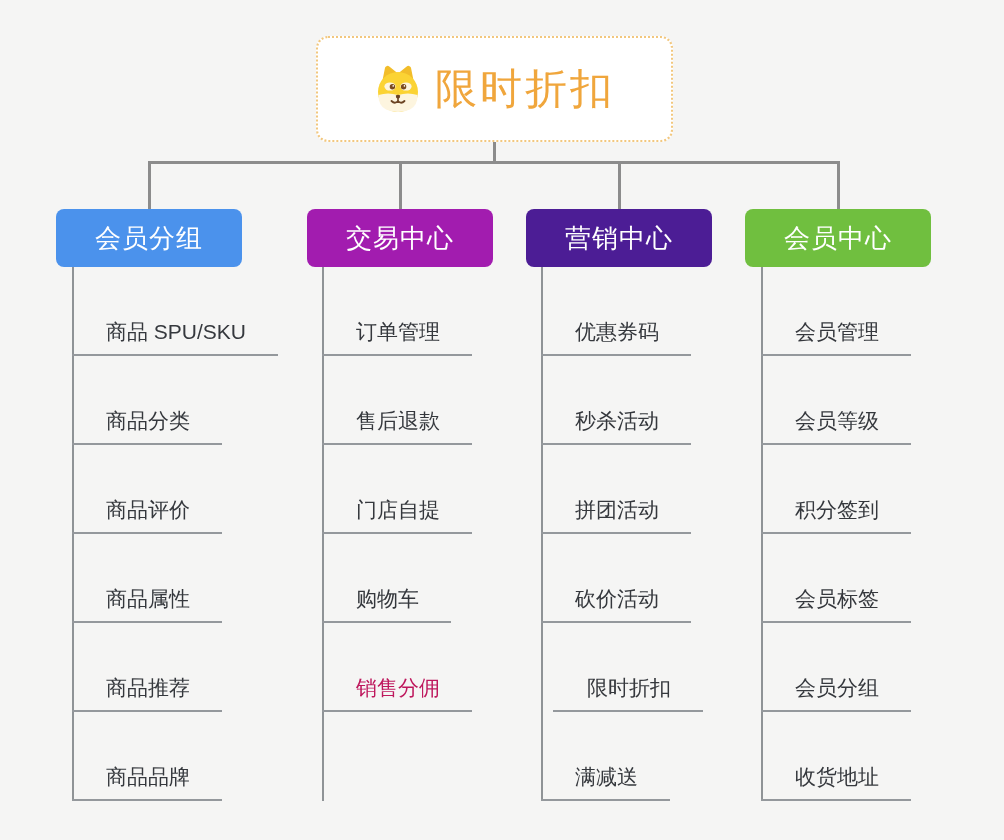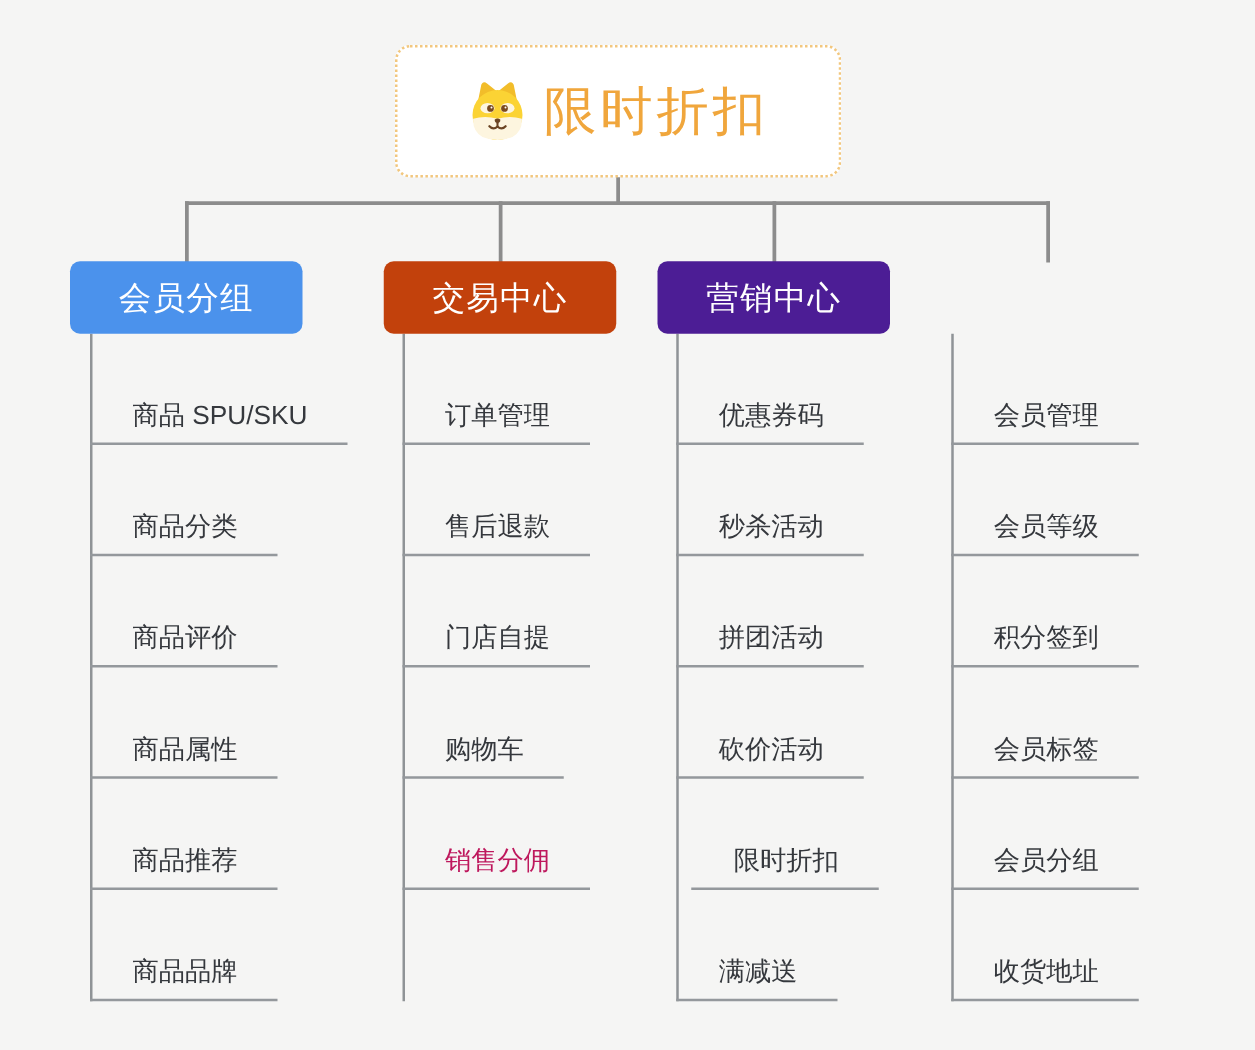--- a/index.html
+++ b/index.html
@@ -104,22 +104,23 @@
       <circle cx="30.4" cy="20.9" r="0.8" fill="#fff"></circle>
 
       <path d="M21.8 30.5 Q24 29 26.2 30.5 Q26.5 33 24 33.6 Q21.5 33 21.8 30.5 Z" fill="#6b4423"></path>
       <path d="M24 33.6 L24 36.2" stroke="#6b4423" stroke-width="1.6" stroke-linecap="round" fill="none"></path>
       <path d="M17.5 36 Q20.7 39.3 24 36.2 Q27.3 39.3 30.5 36" stroke="#6b4423" stroke-width="1.8" stroke-linecap="round" fill="none"></path>
     </svg>
     <span class="root-title" style="color: rgb(240, 166, 60);">限时折扣</span>
   </div>
 
   <div class="branch-header h0" style="background: rgb(75, 146, 236);">会员分组</div>
-  <div class="branch-header h1" style="background: #c2410c;">交易中心</div>
+  <div class="branch-header h1" style="background: #a21caf;">交易中心</div>
   <div class="branch-header h2" style="background: #4c1d95;">营销中心</div>
+  <div class="branch-header h3" style="background: rgb(112, 191, 63);">会员中心</div>
 
   <div class="leaf-list l0">
     <div class="leaf" style="color: rgb(53, 56, 61); border-bottom-color: rgb(148, 152, 156);">商品 SPU/SKU</div>
     <div class="leaf" style="color: rgb(53, 56, 61); border-bottom-color: rgb(148, 152, 156);">商品分类</div>
     <div class="leaf" style="color: rgb(53, 56, 61); border-bottom-color: rgb(148, 152, 156);">商品评价</div>
     <div class="leaf" style="color: rgb(53, 56, 61); border-bottom-color: rgb(148, 152, 156);">商品属性</div>
     <div class="leaf" style="color: rgb(53, 56, 61); border-bottom-color: rgb(148, 152, 156);">商品推荐</div>
     <div class="leaf" style="color: rgb(53, 56, 61); border-bottom-color: rgb(148, 152, 156);">商品品牌</div>
   </div>
 

